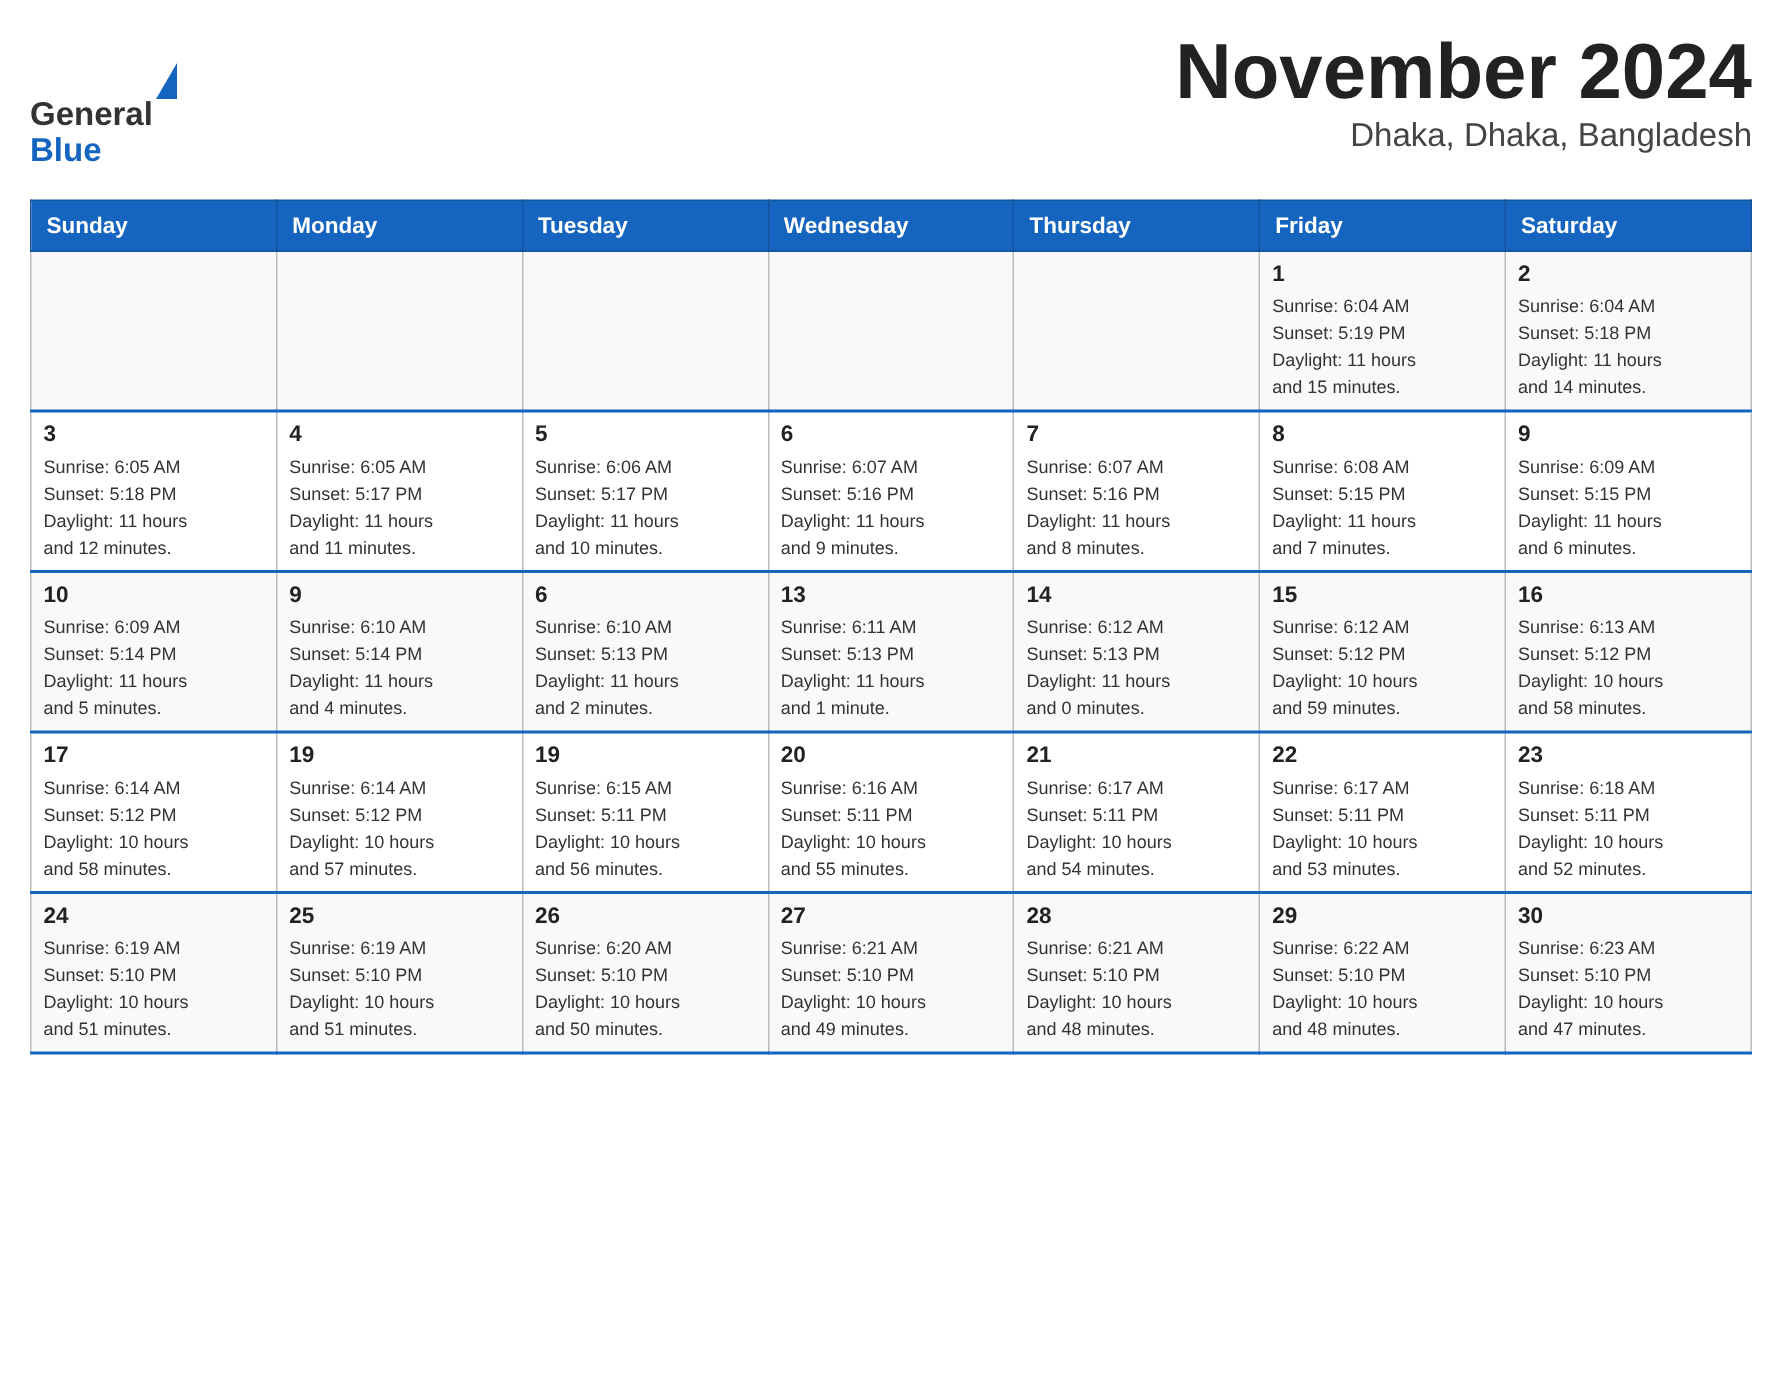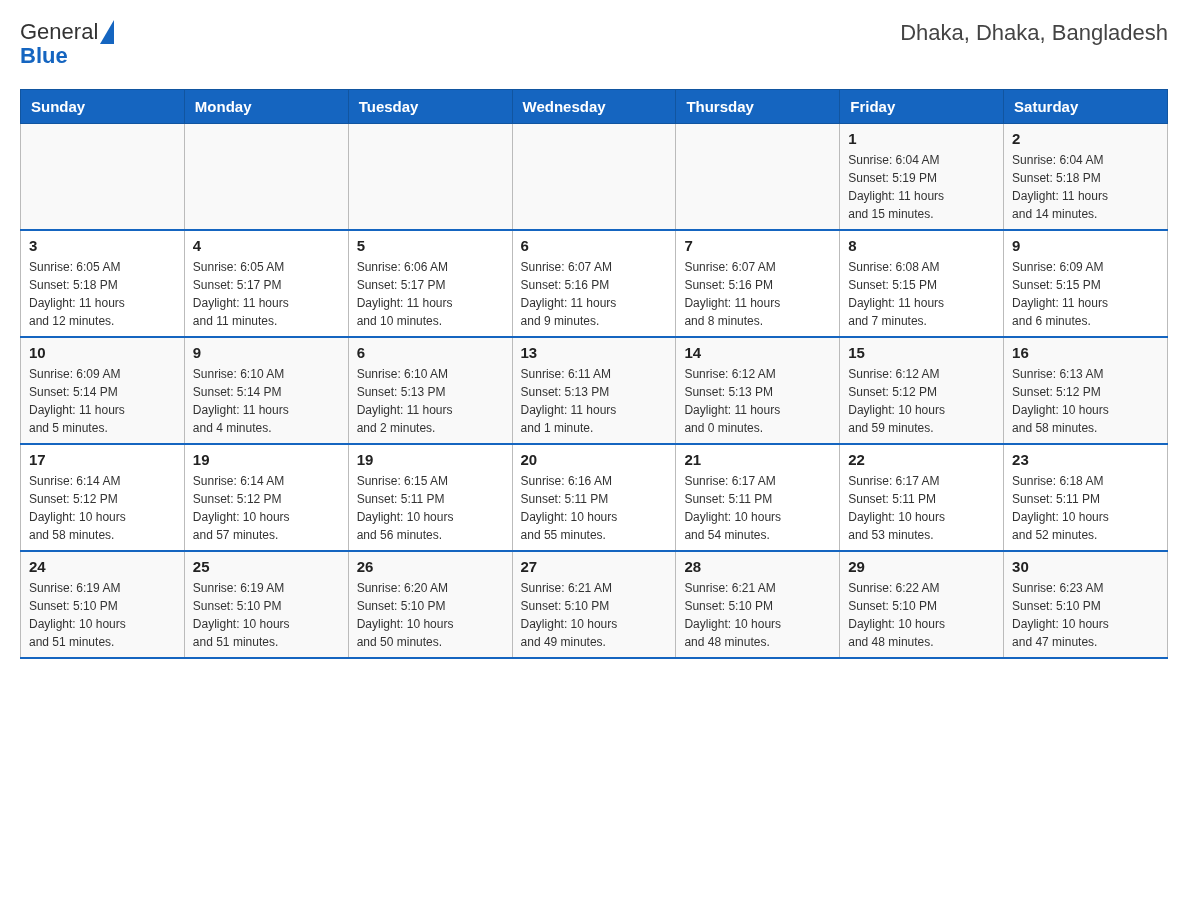--- a/index.html
+++ b/index.html
@@ -16,22 +16,23 @@
       align-items: flex-start;
       margin-bottom: 10px;
     }
     .logo {
       display: flex;
       align-items: center;
       gap: 4px;
     }
     .logo-general {
       font-size: 22px;
-      font-weight: normal;
+      font-weight: bold;
       color: #333;
+      margin-top: 44px;
     }
     .logo-blue {
       font-size: 22px;
       font-weight: bold;
       color: #1565c0;
     }
     .logo-triangle {
       width: 0;
       height: 0;
       border-left: 14px solid transparent;
@@ -113,20 +114,21 @@
   <div class="logo">
     <div class="logo-text-block">
       <div style="display:flex;align-items:center;">
         <span class="logo-general">General</span>
         <span class="logo-triangle"></span>
       </div>
       <span class="logo-blue">Blue</span>
     </div>
   </div>
   <div class="title-block">
+    <h1>November 2024</h1>
     <h2>Dhaka, Dhaka, Bangladesh</h2>
   </div>
 </div>
 
 <table class="calendar">
   <thead>
     <tr>
     <th>Sunday</th>
         <th>Monday</th>
         <th>Tuesday</th>

